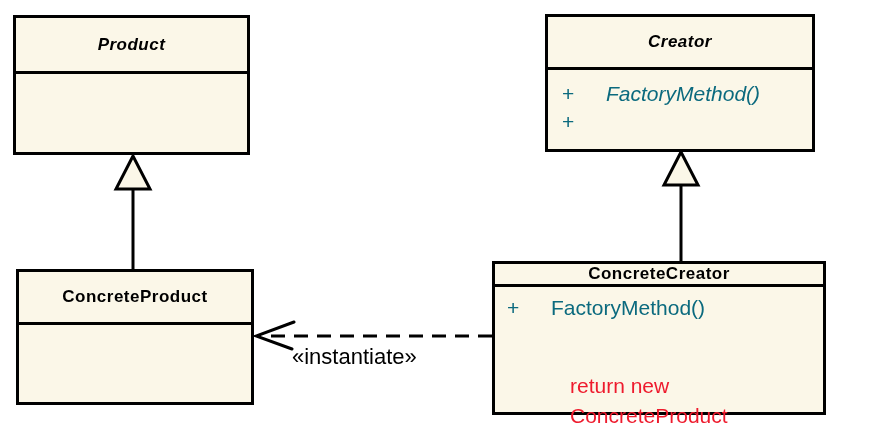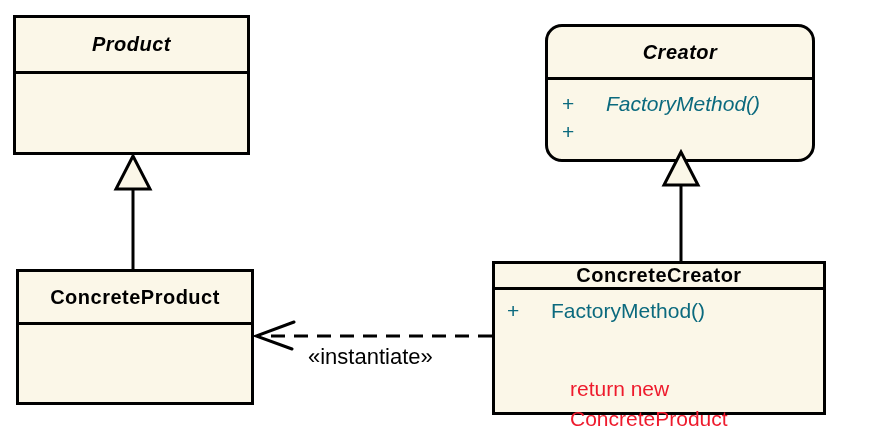--- a/index.html
+++ b/index.html
@@ -22,21 +22,21 @@
     background: #FBF7E8;
     display: flex;
     flex-direction: column;
   }
   .uml-title {
     box-sizing: border-box;
     border-bottom: 3px solid #000000;
     display: flex;
     align-items: center;
     justify-content: center;
-    font-size: 20px;
+    font-size: 17px;
     font-weight: bold;
     color: #000000;
     letter-spacing: 0.5px;
   }
   .uml-title.italic { font-style: italic; }
   .uml-body {
     flex: 1;
     box-sizing: border-box;
   }
   .method-row {
@@ -64,34 +64,33 @@
     top: 0;
     width: 874px;
     height: 431px;
     pointer-events: none;
   }
   .edge-label {
     position: absolute;
     font-size: 22px;
     color: #000000;
     white-space: nowrap;
-    margin-left: 16px;
   }
 </style>
 </head>
 <body>
 
 <div class="canvas">
 
   <div class="uml-class" style="left:13px; top:15px; width:237px; height:140px;">
     <div class="uml-title italic" style="height:56px;">Product</div>
     <div class="uml-body"></div>
   </div>
 
-  <div class="uml-class" style="left:545px; top:24px; width:270px; height:138px;border-radius:17px;">
+  <div class="uml-class" style="left:545px; top:14px; width:270px; height:138px;">
     <div class="uml-title italic" style="height:53px;">Creator</div>
     <div class="uml-body" style="padding:10px 0 0 14px;">
       <div class="method-row">
         <span class="vis">+</span>
         <span class="mname italic">FactoryMethod()</span>
       </div>
       <div class="method-row">
         <span class="vis">+</span>
       </div>
     </div>

